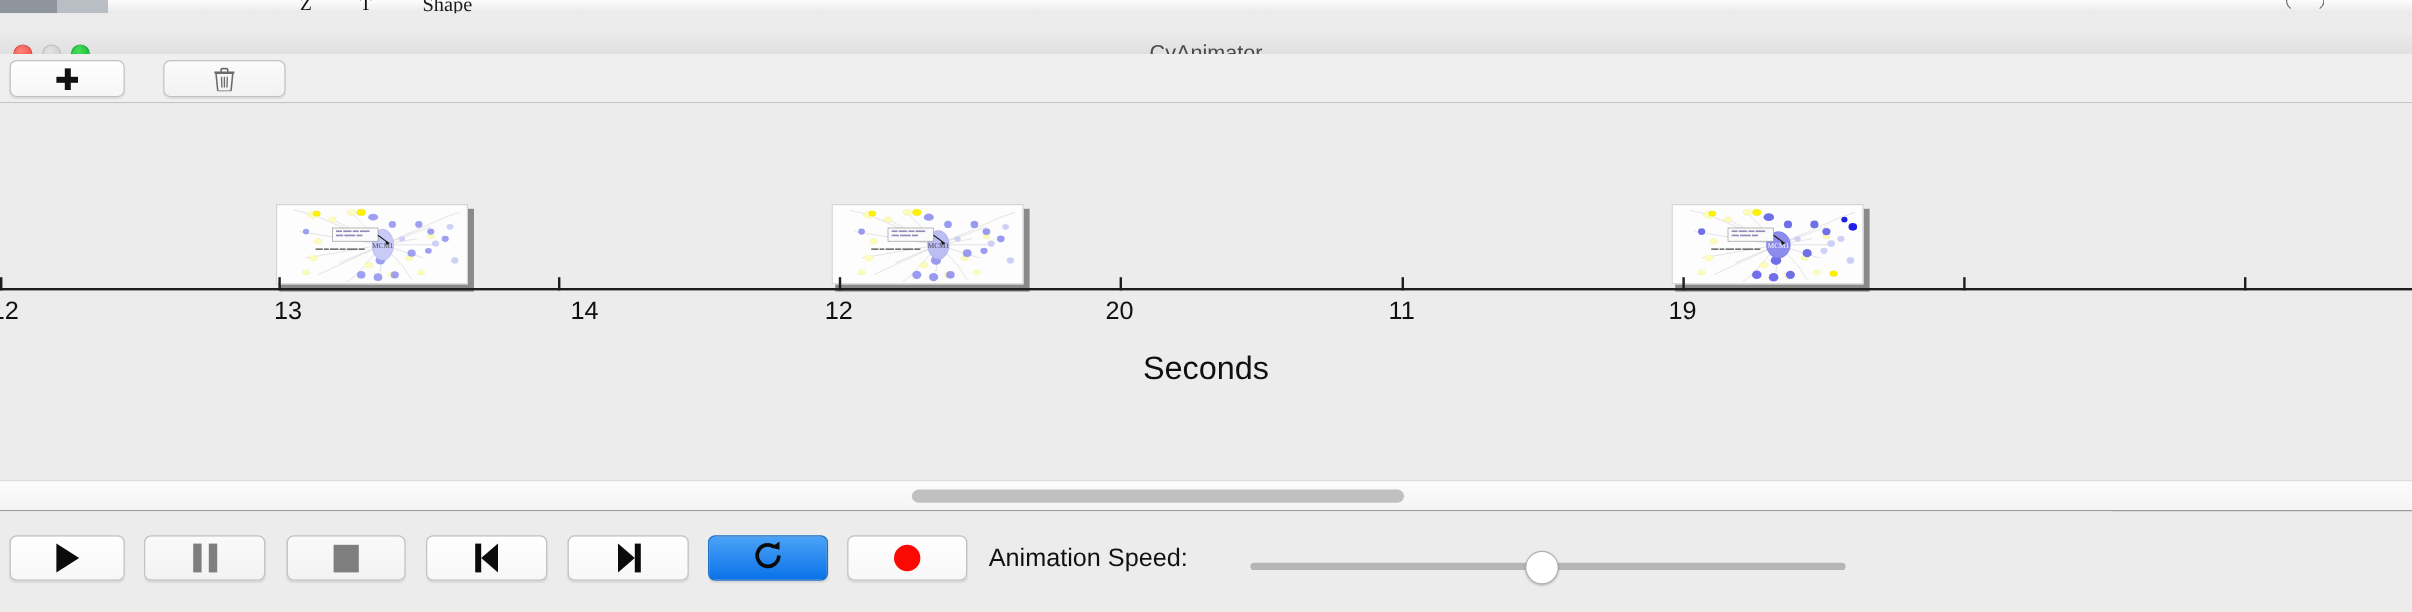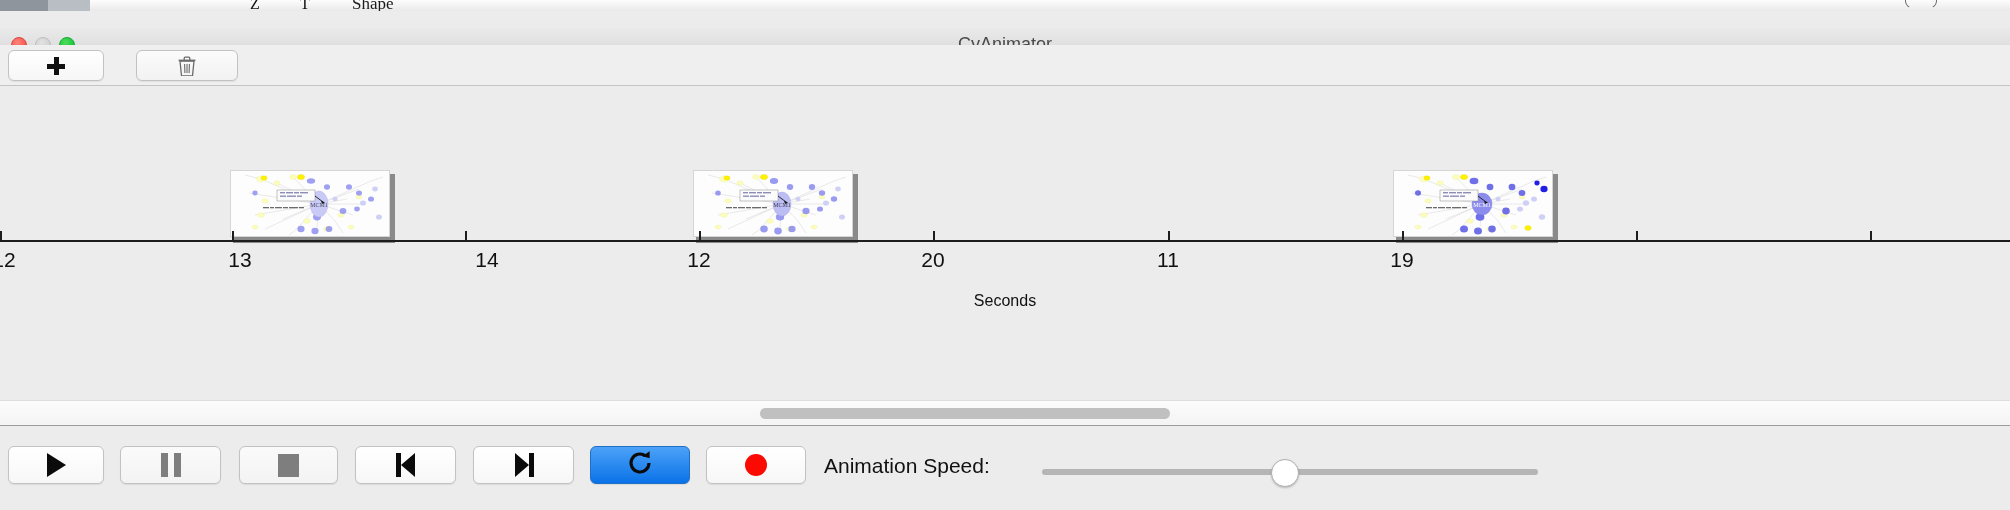--- a/index.html
+++ b/index.html
@@ -178,21 +178,21 @@
     color: #101010;
     font-family: "Liberation Sans", sans-serif;
     transform: translateX(-50%);
     white-space: nowrap;
   }
   .axis-title {
     position: absolute;
     top: 206px;
     left: 0; width: 2010px;
     text-align: center;
-    font-size: 16px;
+    font-size: 27px;
     color: #101010;
   }
 
   
   .frame {
     position: absolute;
     top: 84px;
     width: 162px; height: 69px;
     box-sizing: border-box;
     cursor: pointer;

